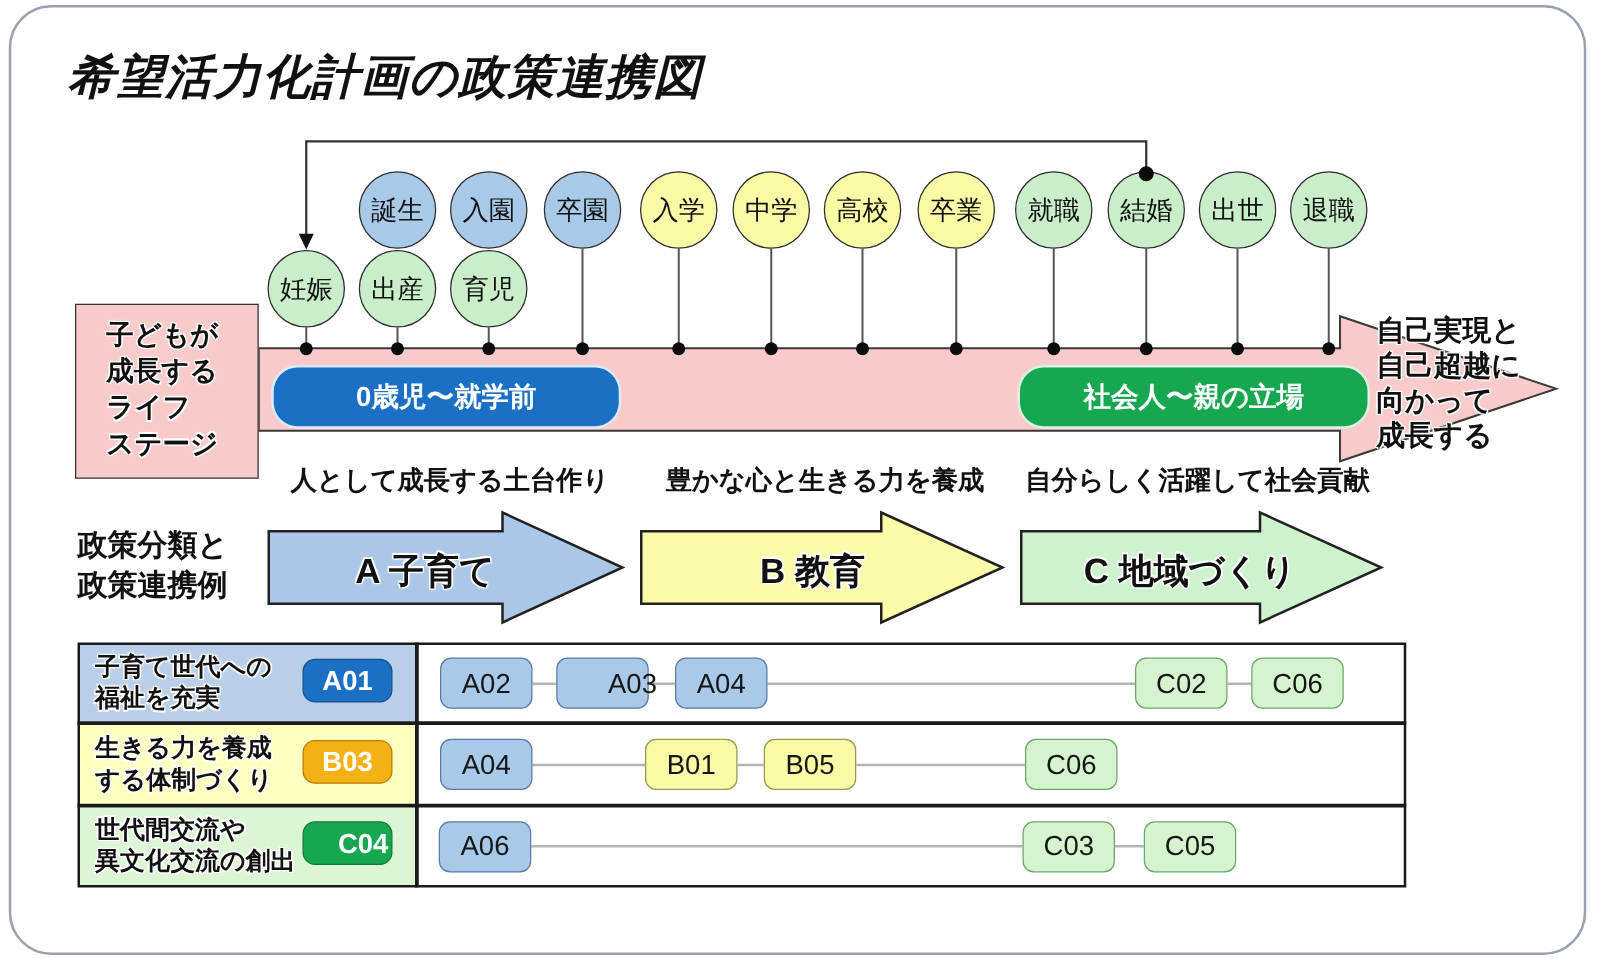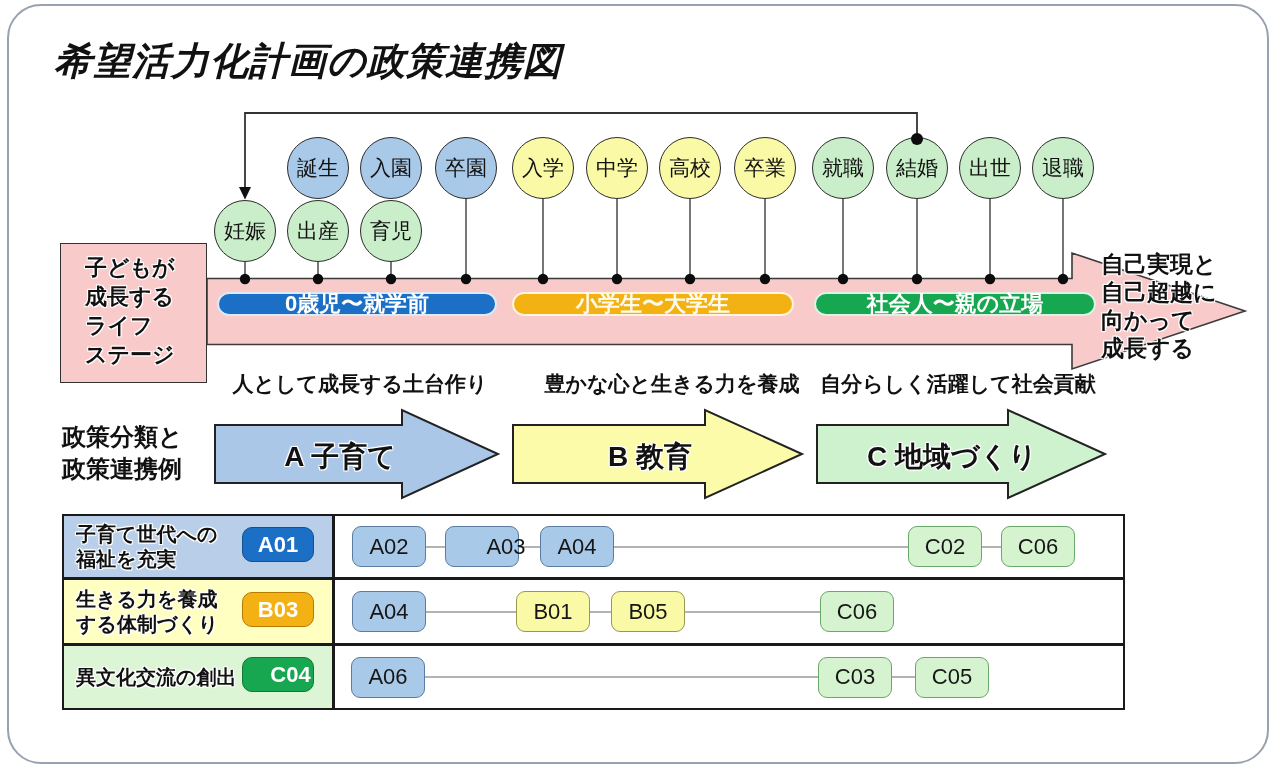--- a/index.html
+++ b/index.html
@@ -17,29 +17,29 @@
   .circle{position:absolute;width:62px;height:62px;border-radius:50%;border:1.7px solid #2c2c2c;
           box-sizing:border-box;display:flex;align-items:center;justify-content:center;
           font-size:21px;color:#111;background:#fff;}
   .c-blue{background:var(--circle-blue);} .c-yellow{background:var(--circle-yellow);} .c-green{background:var(--circle-green);}
   .loop-dot{position:absolute;left:911px;top:133px;width:12px;height:12px;border-radius:50%;background:#0c0c0c;z-index:3;}
 
   
   .axis-box{position:absolute;left:60px;top:243px;width:147px;height:140px;background:var(--pink);
             border:1.7px solid #333;box-sizing:border-box;padding:9px 0 0 24px;
             font-size:22px;line-height:29px;font-weight:700;}
-  .stage-pill{position:absolute;top:292px;height:24px;border-radius:21px;box-sizing:border-box;
+  .stage-pill{position:absolute;top:292px;height:51px;border-radius:21px;box-sizing:border-box;
               border:2px solid rgba(255,255,255,.85);color:#fff;font-weight:700;font-size:22px;
               display:flex;align-items:center;justify-content:center;white-space:nowrap;}
   #pill-0{left:217px;width:280px;background:var(--stage-blue);}
   #pill-1{left:512px;width:282px;background:var(--stage-orange);color:#fffbe8;}
   #pill-2{left:814px;width:282px;background:var(--stage-green);}
   .goal{position:absolute;left:1101px;top:250px;font-size:23px;font-weight:700;line-height:28px;}
   .caption{position:absolute;top:370px;transform:translateX(-50%);font-size:21px;font-weight:700;white-space:nowrap;}
-  #cap-0{left:360px;} #cap-1{left:660px;margin-left:12px;} #cap-2{left:958px;}
+  #cap-0{left:360px;} #cap-1{left:660px;} #cap-2{left:958px;}
 
   
   .policy-label{position:absolute;left:62px;top:421px;font-size:24px;font-weight:700;line-height:32px;}
   .arrow-label{position:absolute;top:438px;transform:translateX(-50%);font-size:28px;font-weight:700;white-space:nowrap;}
   #alabel-0{left:340px;} #alabel-1{left:650px;} #alabel-2{left:952px;}
 
   
   .tbl{position:absolute;left:62px;top:514px;width:1063px;height:196px;background:#fff;
        border:2.5px solid #1a1a1a;box-sizing:border-box;}
   .vsep{position:absolute;left:332px;top:514px;width:2.5px;height:196px;background:#1a1a1a;}
@@ -117,21 +117,20 @@
     <div class="title">希望活力化計画の政策連携図</div>
 
     <div class="axis-box glow">
       <div>子どもが</div>
       <div>成長する</div>
       <div>ライフ</div>
       <div>ステージ</div>
     </div>
 
     <div class="stage-pill" id="pill-0">0歳児〜就学前</div>
-    <div class="stage-pill" id="pill-1">小学生〜大学生</div>
     <div class="stage-pill" id="pill-2">社会人〜親の立場</div>
 
     <div class="goal glow">
       <div>自己実現と</div>
       <div>自己超越に</div>
       <div>向かって</div>
       <div>成長する</div>
     </div>
 
     <div class="caption" id="cap-0">人として成長する土台作り</div>
@@ -149,20 +148,21 @@
     <div class="tbl"></div>
     <div class="lcell glow" id="lcell-0">
       <div>子育て世代への</div>
       <div>福祉を充実</div>
     </div>
     <div class="lcell glow" id="lcell-1">
       <div>生きる力を養成</div>
       <div>する体制づくり</div>
     </div>
     <div class="lcell glow" id="lcell-2">
+      <div>世代間交流や</div>
       <div>異文化交流の創出</div>
     </div>
     <div class="vsep"></div>
     <div class="hsep" id="hsep-0"></div>
     <div class="hsep" id="hsep-1"></div>
     <div class="badge" id="badge-0">A01</div>
     <div class="badge" id="badge-1">B03</div>
     <div class="badge" id="badge-2">C04</div>
 
     <div id="chip-layer">

